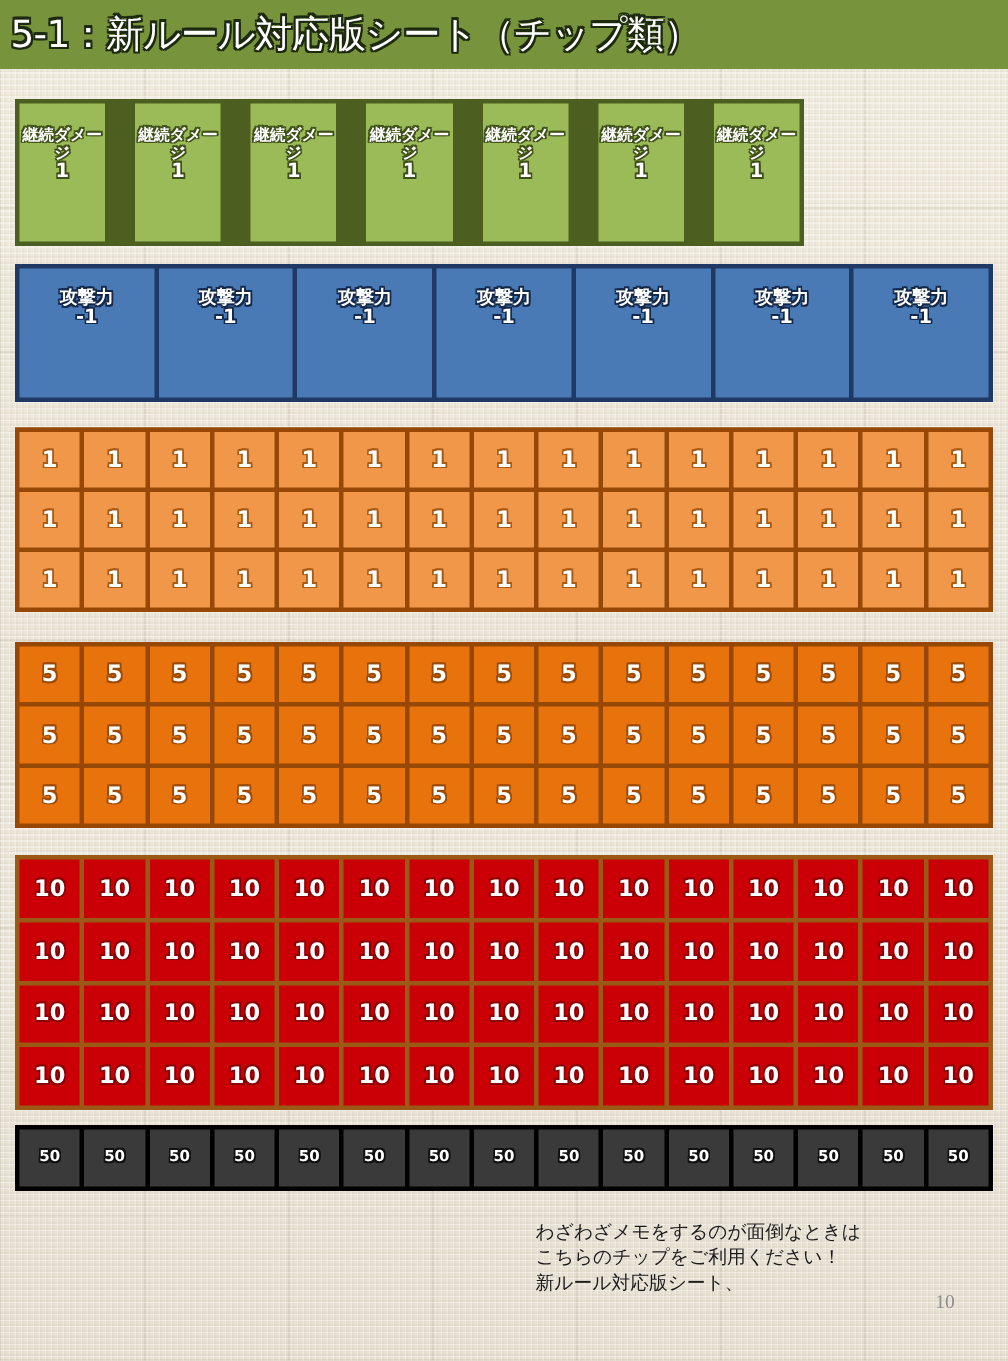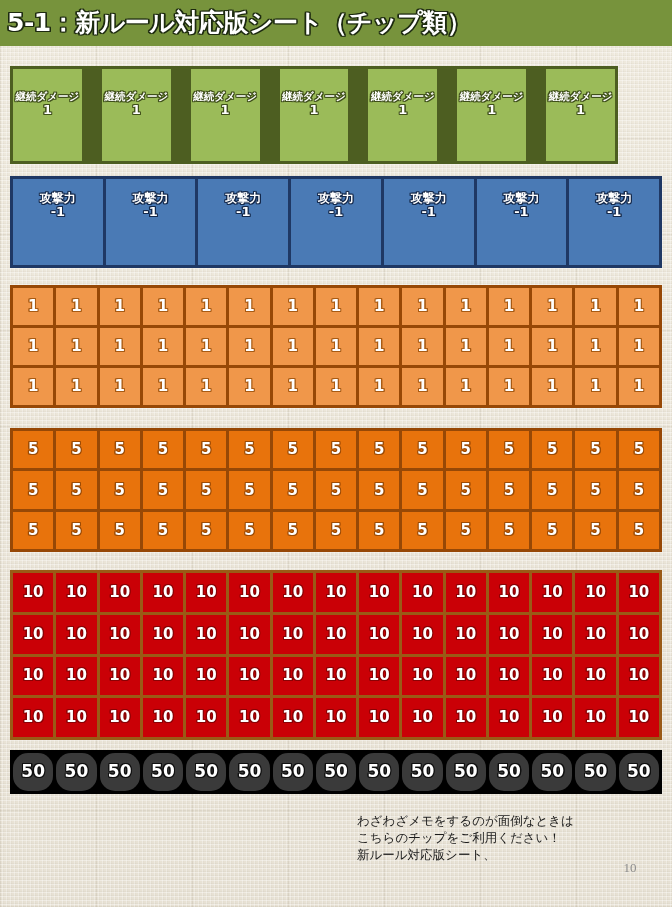--- a/index.html
+++ b/index.html
@@ -46,21 +46,21 @@
     left: 0; top: 0;
     width: 672px;
     height: 46px;
     background: #77933c;
   }
   #titlebar .title-text {
     position: absolute;
     left: 7px;
     top: 4px;
     font-size: 25px;
-    font-weight: 700;
+    font-weight: 400;
     line-height: 38px;
     color: #ffffff;
     white-space: nowrap;
     letter-spacing: -0.5px;
     text-shadow:
       -1.4px -1.4px 0 #1d2a10, 1.4px -1.4px 0 #1d2a10,
       -1.4px  1.4px 0 #1d2a10, 1.4px  1.4px 0 #1d2a10,
       -1.4px  0    0 #1d2a10, 1.4px  0    0 #1d2a10,
        0     -1.4px 0 #1d2a10, 0      1.4px 0 #1d2a10;
   }
@@ -92,21 +92,21 @@
     text-shadow:
       -1.1px -1.1px 0 var(--oc), 1.1px -1.1px 0 var(--oc),
       -1.1px  1.1px 0 var(--oc), 1.1px  1.1px 0 var(--oc),
       -1.1px  0    0 var(--oc), 1.1px  0    0 var(--oc),
        0     -1.1px 0 var(--oc), 0      1.1px 0 var(--oc);
   }
 
   
   #row-green {
     left: 10px; top: 66px;
-    width: 608px; height: 98px;
+    width: 526px; height: 98px;
     grid-template-columns: repeat(7, 1fr);
     gap: 20px;
     background: #4d5e21;
     border: 3px solid #4d5e21;
   }
   #row-green .chip {
     background: #9bbb59;
     --oc: #3f4f1a;
     font-size: 10.5px;
     font-weight: 700;
@@ -188,23 +188,22 @@
     left: 10px; top: 750px;
     width: 652px; height: 44px;
     grid-template-columns: repeat(15, 1fr);
     gap: 3px;
     background: #000000;
     border: 3px solid #000000;
   }
   #row-fifty .chip {
     background: #3a3a3a;
     --oc: #111111;
-    font-size: 17px;
+    font-size: 10px;
     font-weight: 700;
-    border-radius: 15px;
   }
 
   
   #footnote {
     position: absolute;
     left: 357px;
     top: 812px;
     width: 300px;
     font-size: 12.5px;
     line-height: 17.2px;

